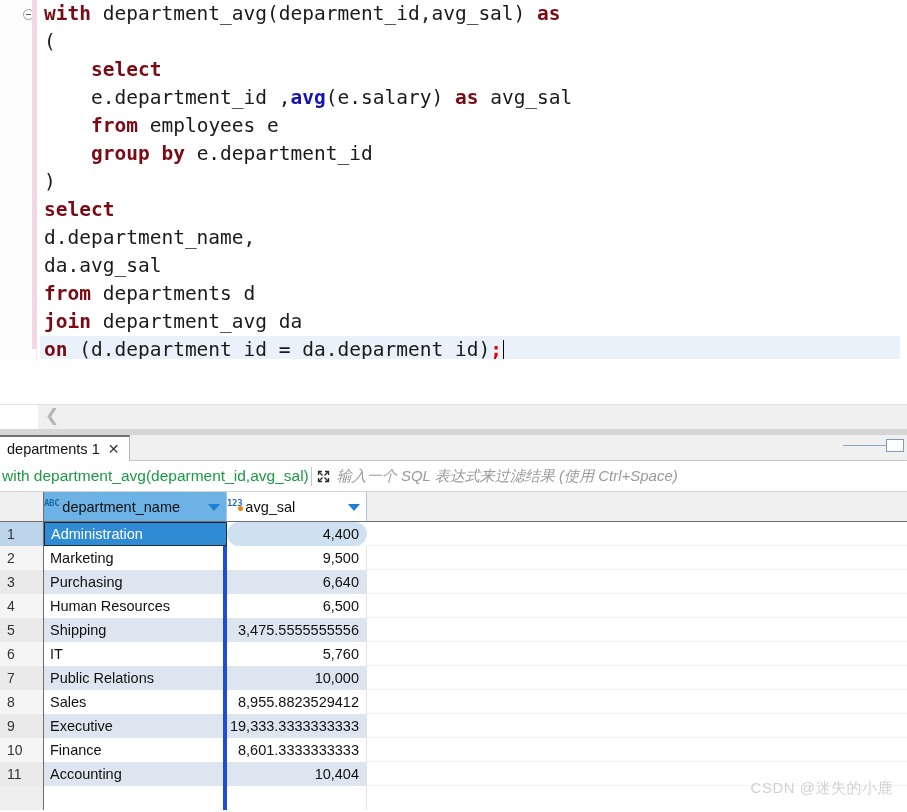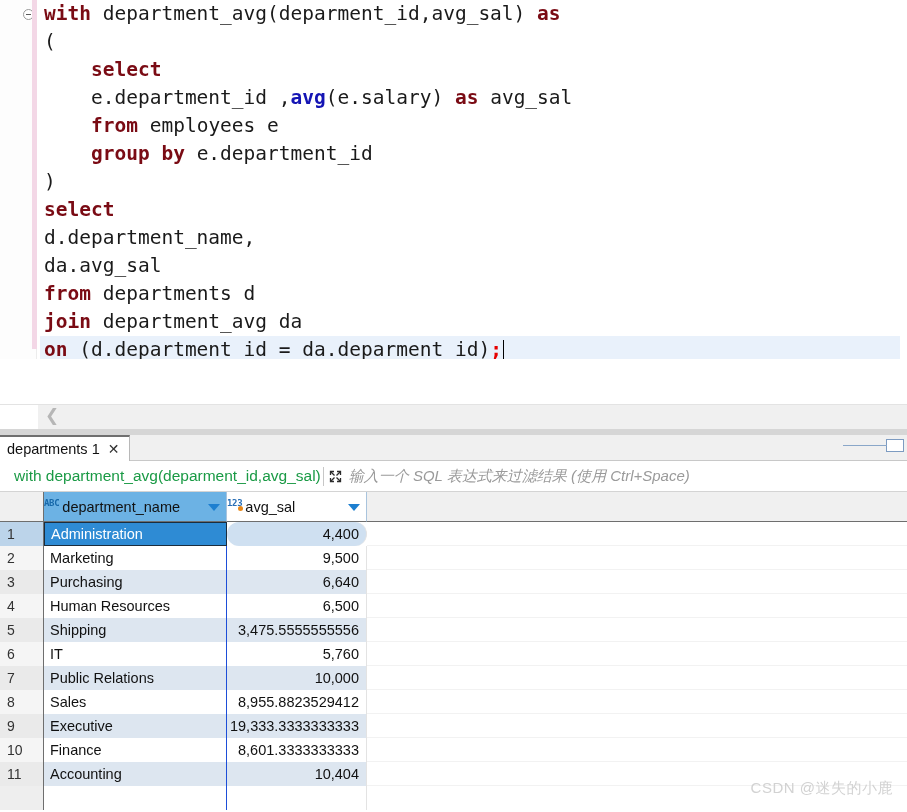--- a/index.html
+++ b/index.html
@@ -98,21 +98,21 @@
     width: 44px; height: 1px; background: #8aa7c9;
   }
 
   
   .filterbar {
     position: absolute; left: 0; top: 461px; width: 907px; height: 31px;
     background: #ffffff; border-bottom: 1px solid #d4d4d4;
     display: flex; align-items: center;
   }
   .filter-sql {
-    font-size: 15.5px; color: #1a9a45; padding-left: 14px;
+    font-size: 15.5px; color: #1a9a45; padding-left: 2px;
     white-space: nowrap; font-family: "Liberation Sans", sans-serif;
   }
   .filter-divider {
     width: 1px; height: 19px; background: #c7c7c7; margin: 0 3px 0 2px;
   }
   .expand-icon {
     position: relative; width: 17px; height: 17px; flex: 0 0 17px;
     margin-right: 5px;
   }
   .expand-icon svg { display: block; }
@@ -130,21 +130,21 @@
   .c-num {
     width: 44px; flex: 0 0 44px;
     border-right: 1px solid #6e6e6e;
     font-size: 14px; color: #333;
     display: flex; align-items: center; padding-left: 7px;
   }
   .c-name {
     width: 183px; flex: 0 0 183px;
     font-size: 14.5px; color: #111;
     display: flex; align-items: center; padding-left: 6px;
-    border-right: 1px solid #1d4ed8;
+    border-right: 4px solid #1d4ed8;
   }
   .c-val {
     width: 140px; flex: 0 0 140px;
     font-size: 14.5px; color: #111;
     display: flex; align-items: center; justify-content: flex-end;
     padding-right: 7px; border-right: 1px solid #e3e3e3;
   }
   .c-rest { flex: 1 1 auto; }
 
   

